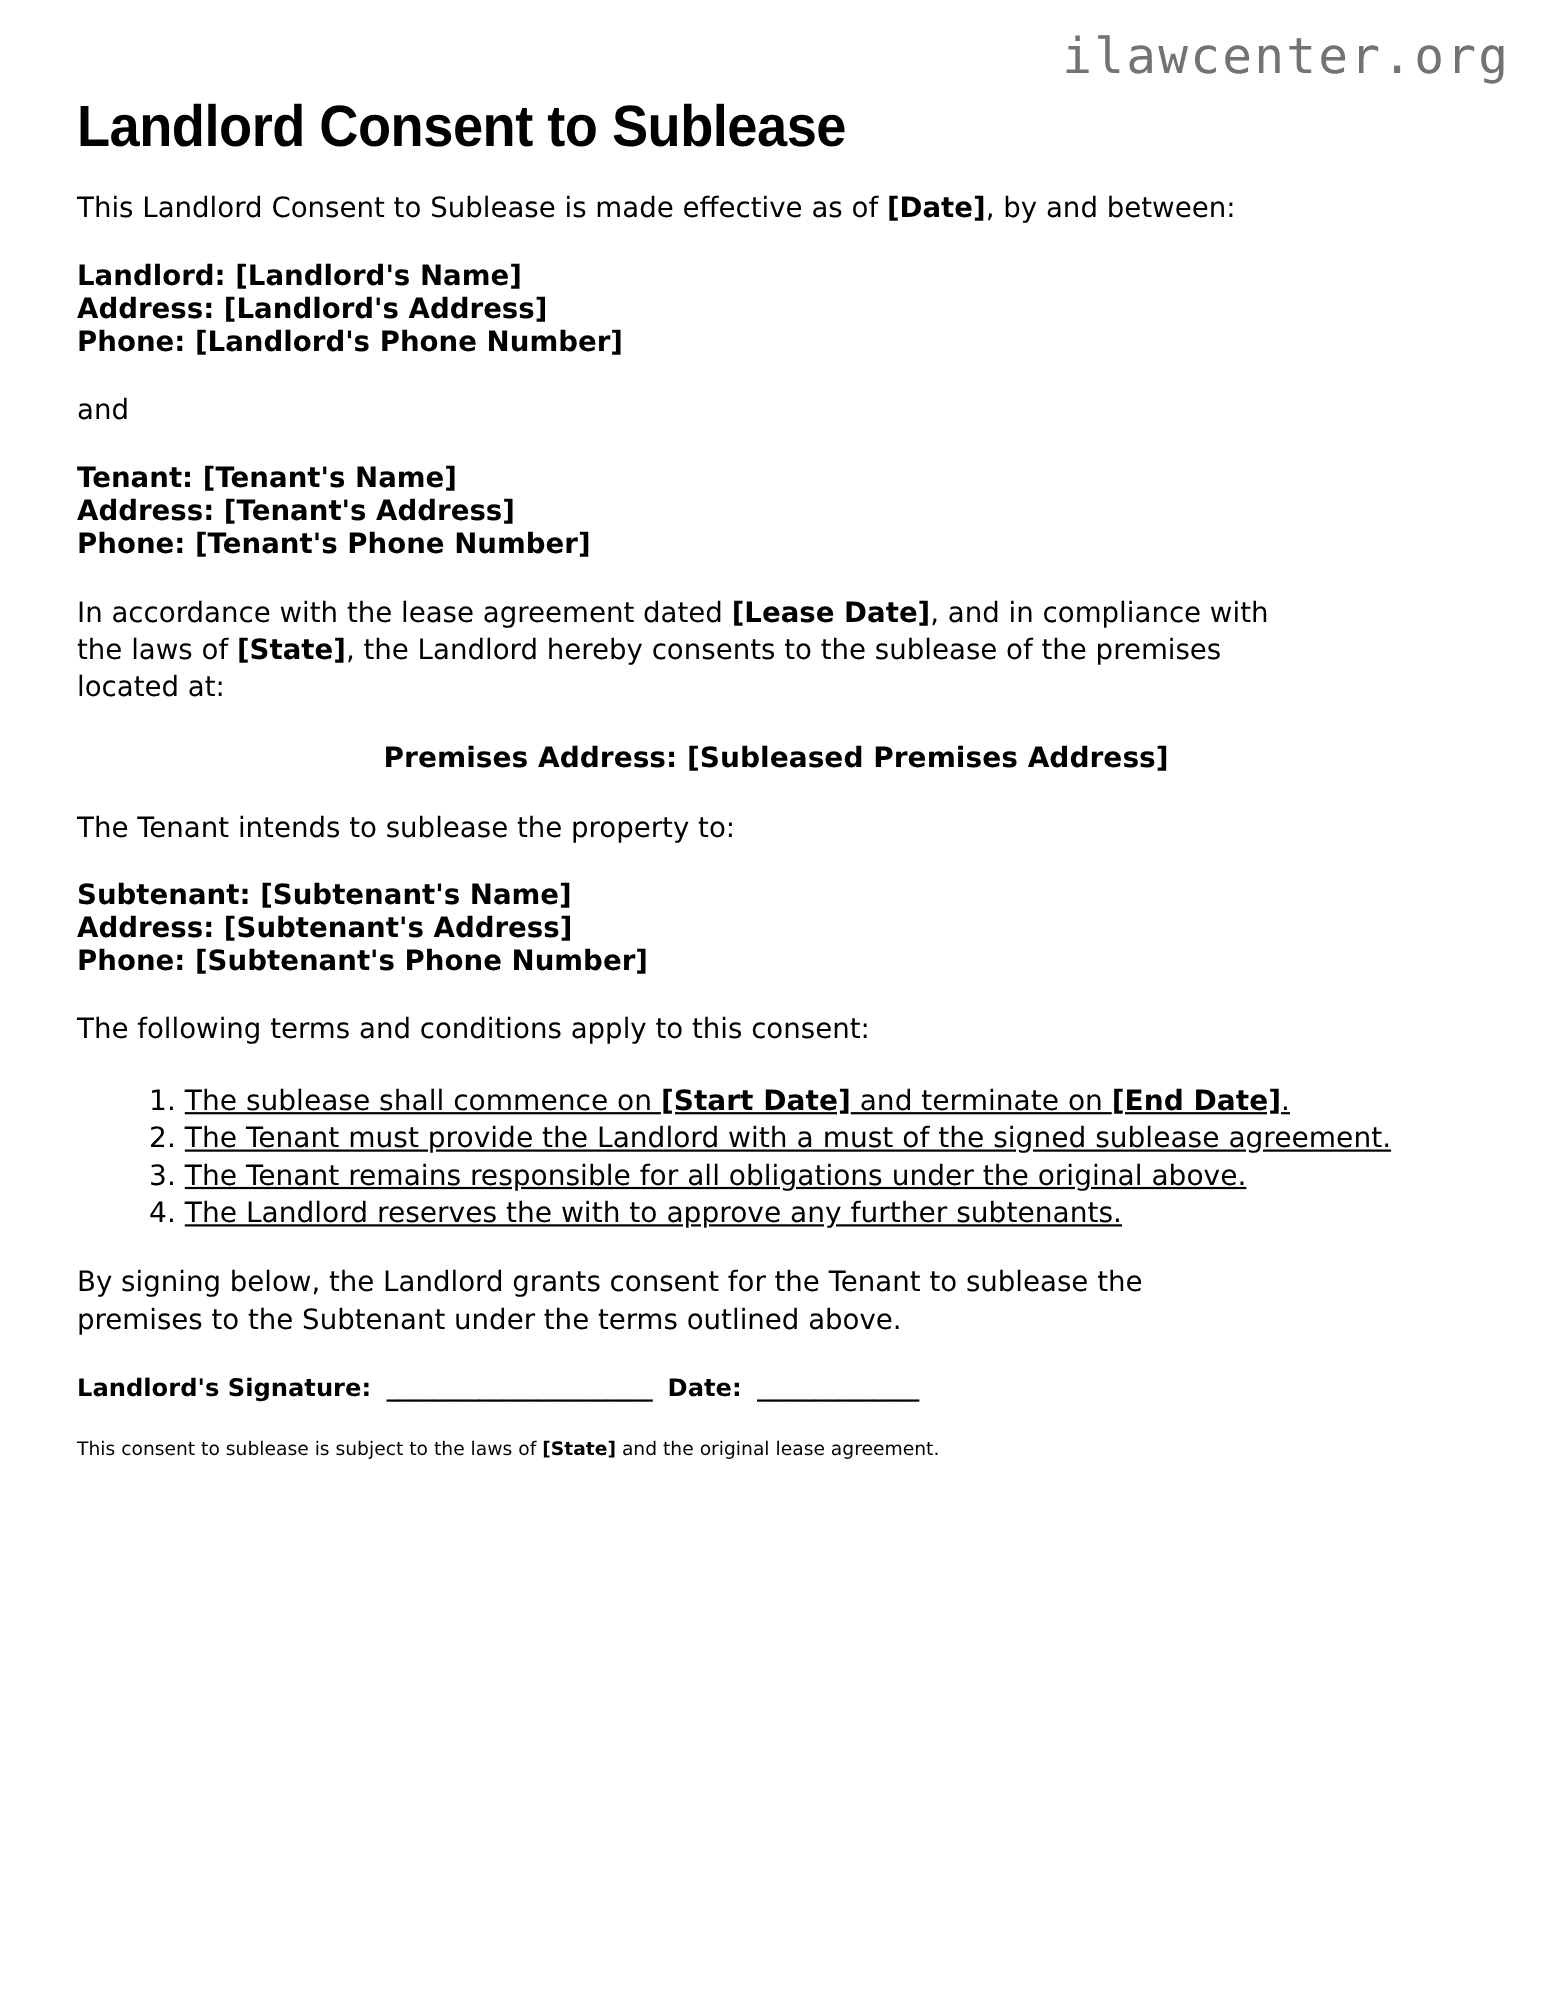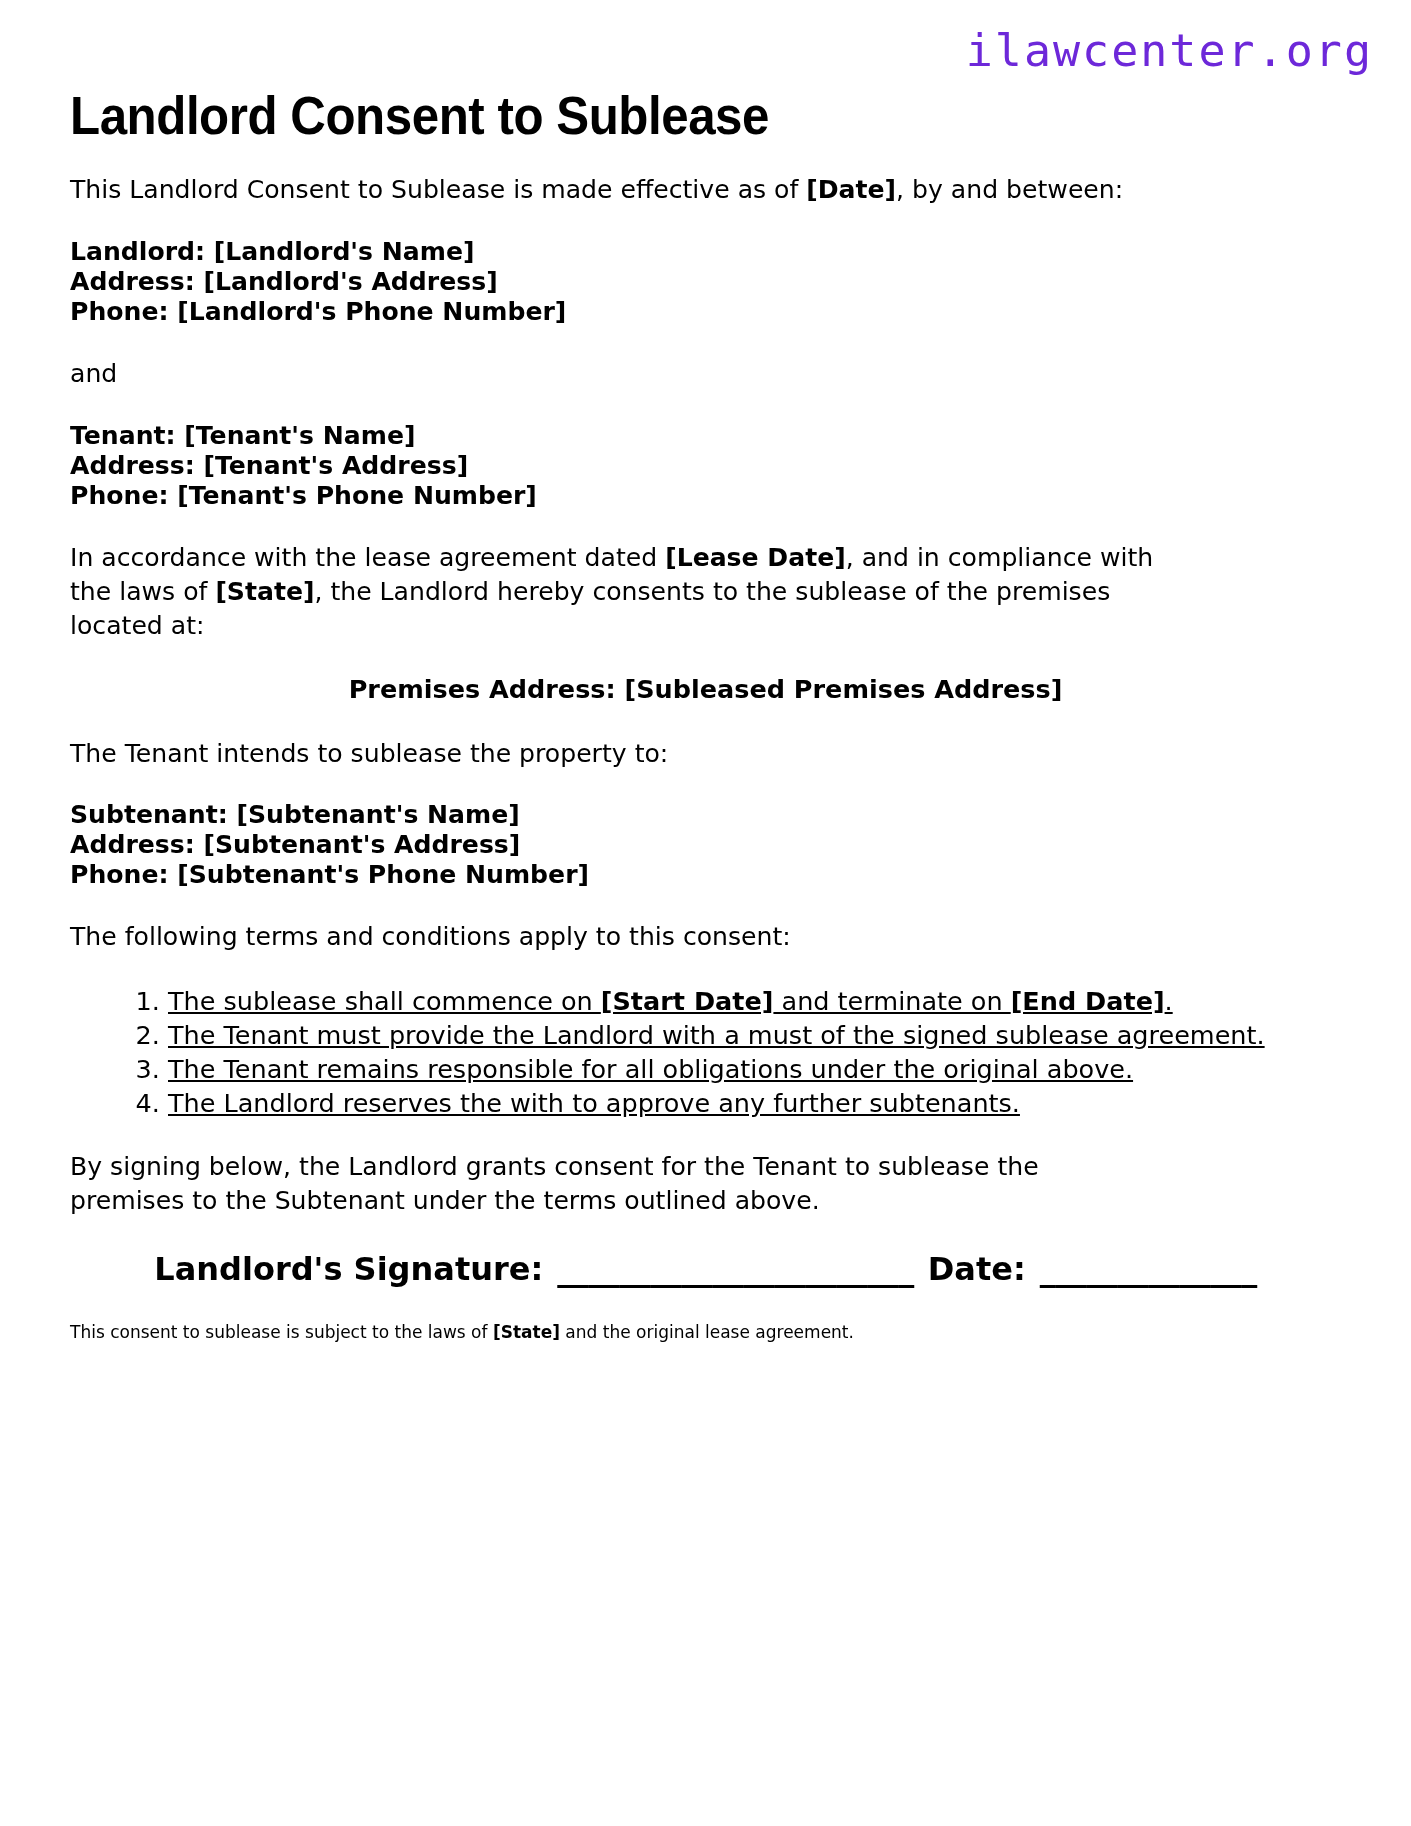--- a/index.html
+++ b/index.html
@@ -26,21 +26,21 @@
   }
 
   
   .watermark {
     position: absolute;
     top: 28px;
     right: 38px;
     font-family: "DejaVu Sans Mono", monospace;
     font-size: 45px;
     letter-spacing: 2px;
-    color: #6d28d9;
+    color: #737373;
     white-space: nowrap;
     line-height: 1;
   }
 
   
   .doc-title {
     margin: 0;
     padding-top: 86px;
     font-family: "Liberation Sans", sans-serif;
     font-weight: bold;
@@ -107,24 +107,23 @@
     margin: 0;
     padding: 0;
     white-space: nowrap;
     text-decoration: underline;
   }
 
   
   .sig-line {
     margin: 0 0 30px 0;
     font-weight: bold;
-    font-size: 32px;
+    font-size: 22px;
     line-height: 1.33;
     white-space: nowrap;
-    text-align: center;
   }
   .sig-line .rule {
     font-weight: bold;
     letter-spacing: -0.5px;
   }
   .sig-gap {
     display: inline-block;
     width: 14px;
   }
 

